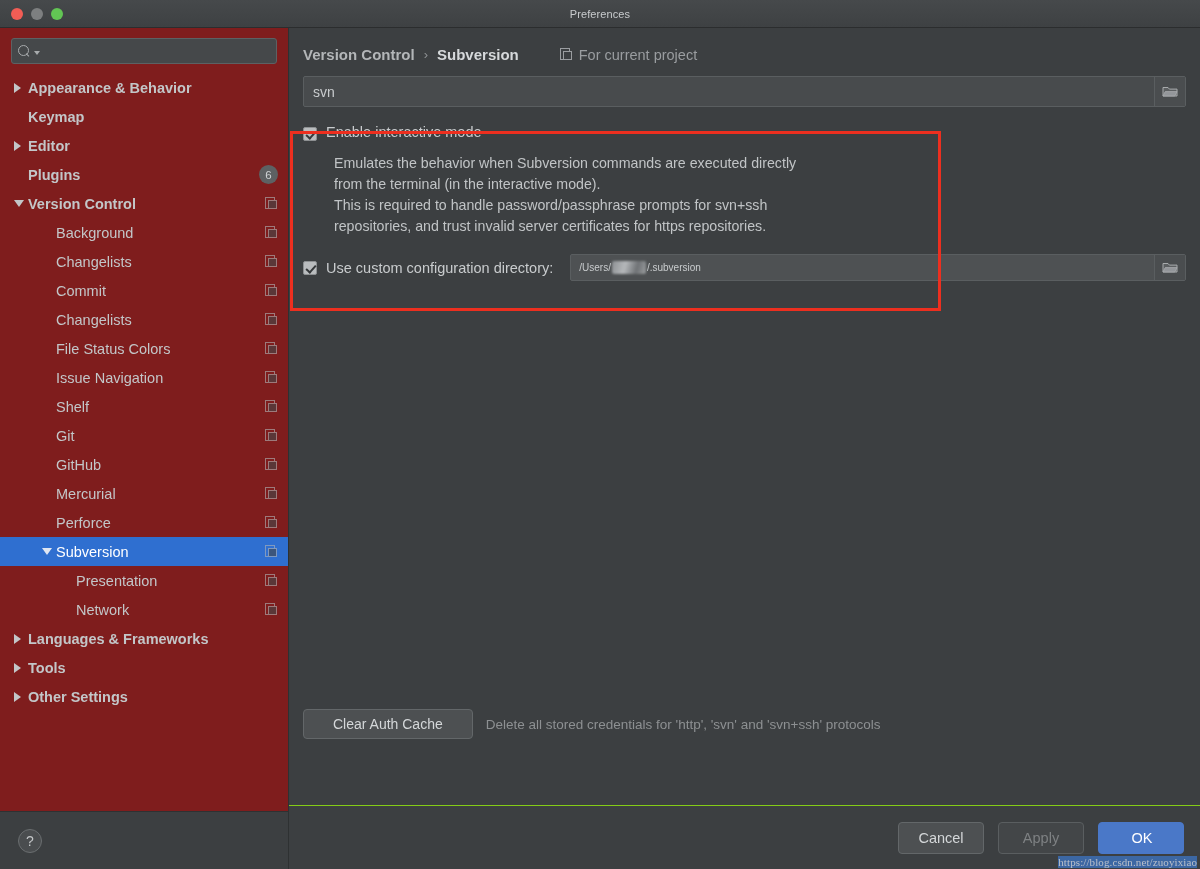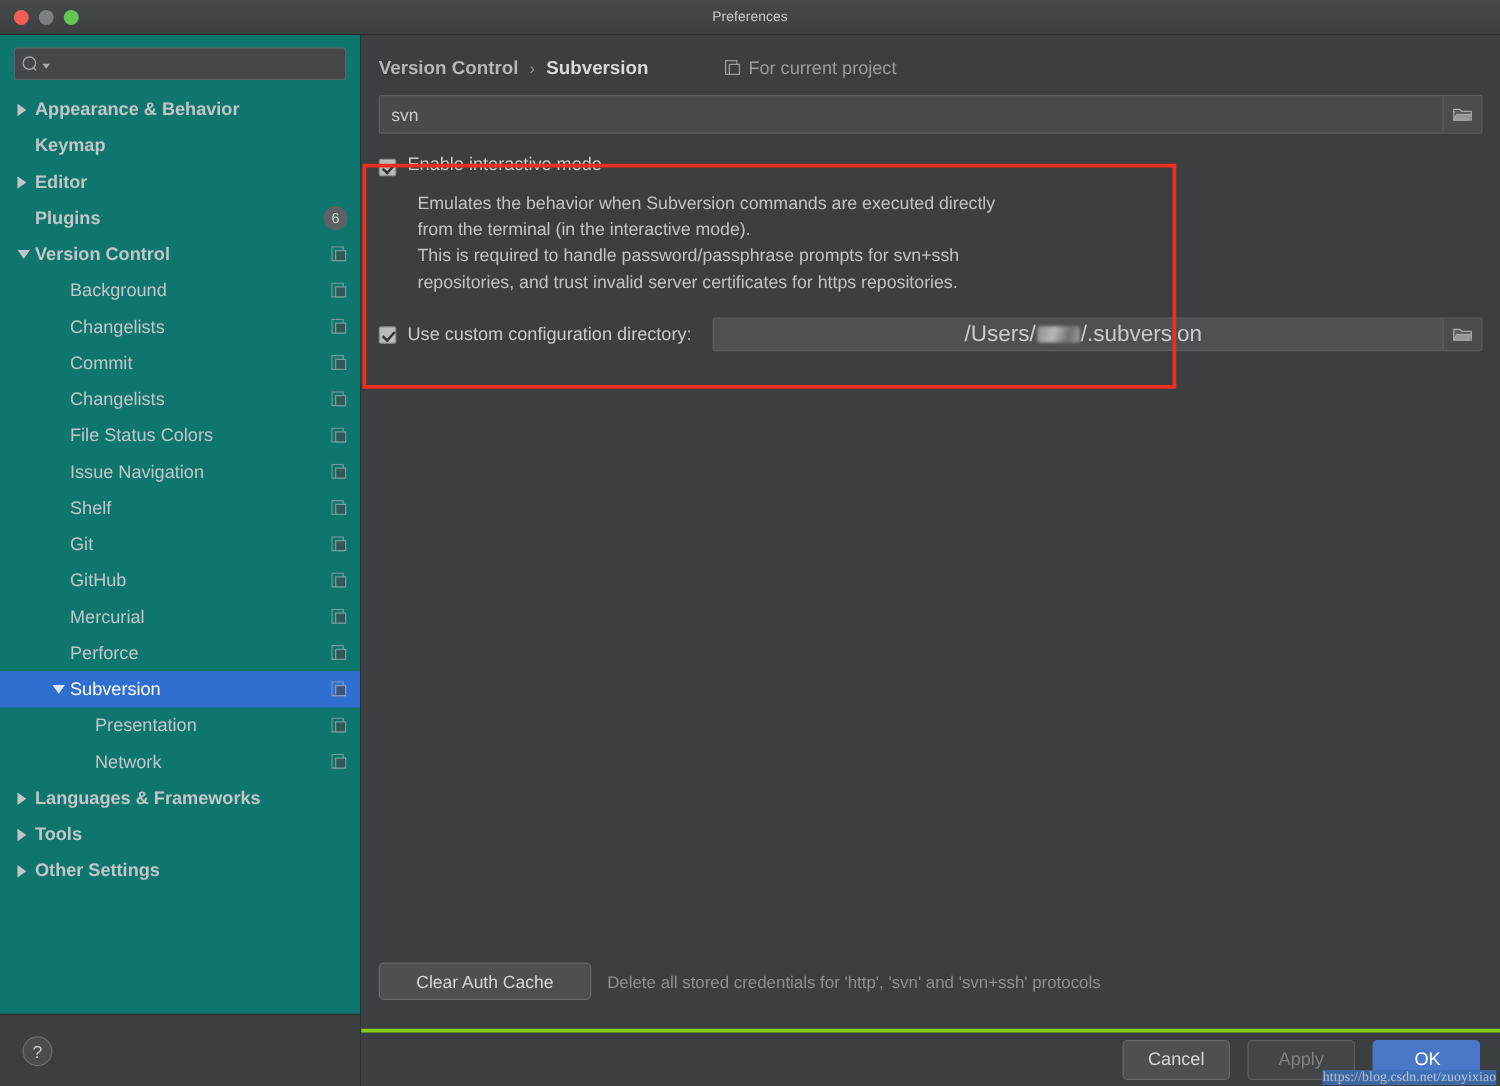--- a/index.html
+++ b/index.html
@@ -43,21 +43,21 @@
     letter-spacing: .1px;
     pointer-events: none;
   }
 
   
   .body-split { display: flex; flex: 1; min-height: 0; }
 
   
   .sidebar {
     width: 289px; flex: none;
-    background: #0f766e;
+    background: #7f1d1d;
     border-right: 1px solid #2e3132;
     display: flex; flex-direction: column;
     min-height: 0;
   }
   .search-wrap { padding: 10px 11px 7px 11px; flex: none; }
   .search-box {
     height: 26px;
     background: #45484a;
     border: 1px solid #5d6163;
     border-radius: 3px;
@@ -174,21 +174,21 @@
     display: flex; align-items: center;
     padding: 18px 0 0 14px;
     font-size: 15px;
     gap: 9px;
   }
   .crumb { color: #b3b6b8; font-weight: bold; }
   .crumb.current { color: #d6d9db; font-weight: bold; }
   .crumb-sep { color: #8d9092; font-size: 13px; }
   .scope {
     display: flex; align-items: center; gap: 6px;
-    margin-left: 52px;
+    margin-left: 32px;
     color: #9a9da0; font-size: 14.5px;
   }
 
   .path-row {
     margin: 13px 14px 0 14px;
     height: 31px;
     display: flex;
     background: #484b4d;
     border: 1px solid #5a5e60;
     border-radius: 2px;
@@ -257,24 +257,23 @@
     margin-left: 8px;
     height: 27px;
     background: #4e5153;
     border: 1px solid #5a5e60;
     border-radius: 2px;
     display: flex;
   }
   .cd-field .val {
     flex: 1; display: flex; align-items: center;
     padding-left: 8px;
-    color: #c9ccce; font-size: 18px;
+    color: #c9ccce; font-size: 10px;
     position: relative;
     white-space: nowrap;
-    justify-content: center;
   }
   .redacted {
     display: inline-block;
     width: 34px; height: 13px;
     background: linear-gradient(105deg,#8d9093 0%,#b5b8ba 38%,#6f7275 72%,#9a9d9f 100%);
     border-radius: 2px;
     vertical-align: -2px;
     margin: 0 1px;
     filter: blur(1.1px);
   }
@@ -298,26 +297,27 @@
     color: #d4d7d9;
     font-size: 14px;
     padding: 6px 29px;
     font-family: "Liberation Sans", sans-serif;
     cursor: default;
   }
   .auth-hint { color: #8d9092; font-size: 13.5px; }
 
   
   .footer {
-    height: 46px; flex: none;
-    border-top: 3px solid #84cc16;
+    height: 64px; flex: none;
+    border-top: 1px solid #84cc16;
     background: #3c3f41;
     display: flex; align-items: center; justify-content: flex-end;
     padding-right: 16px; gap: 14px;
     position: relative;
+    margin-top: 43px;
   }
   .btn-wide {
     min-width: 86px;
     text-align: center;
     padding: 7px 18px;
     font-size: 14.5px;
   }
   .btn.disabled { color: #7e8183; border-color: #5a5e60; background: #434648; }
   .btn.primary {
     background: #4a78c8;

